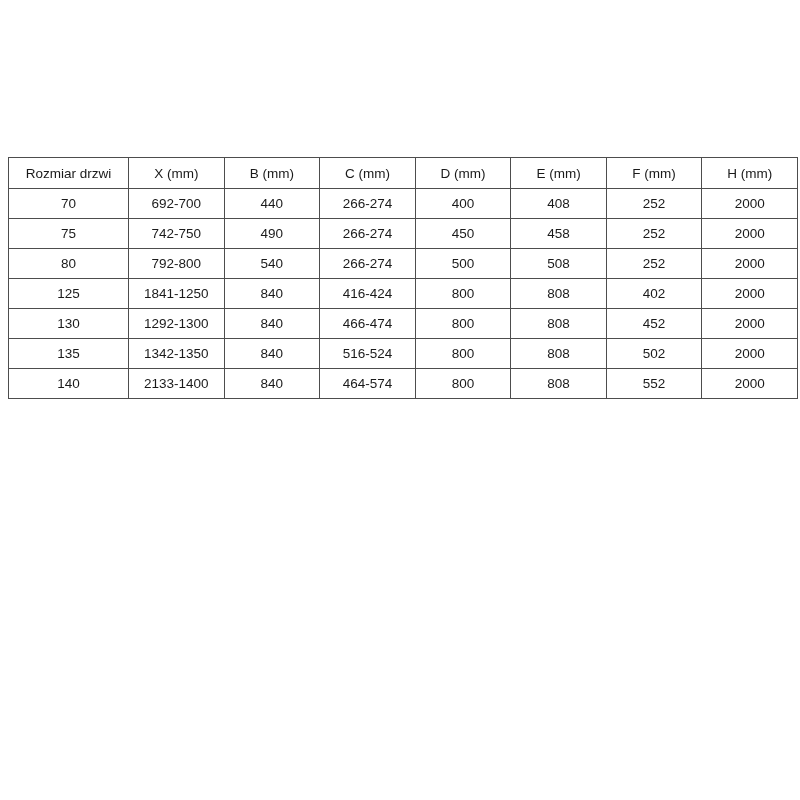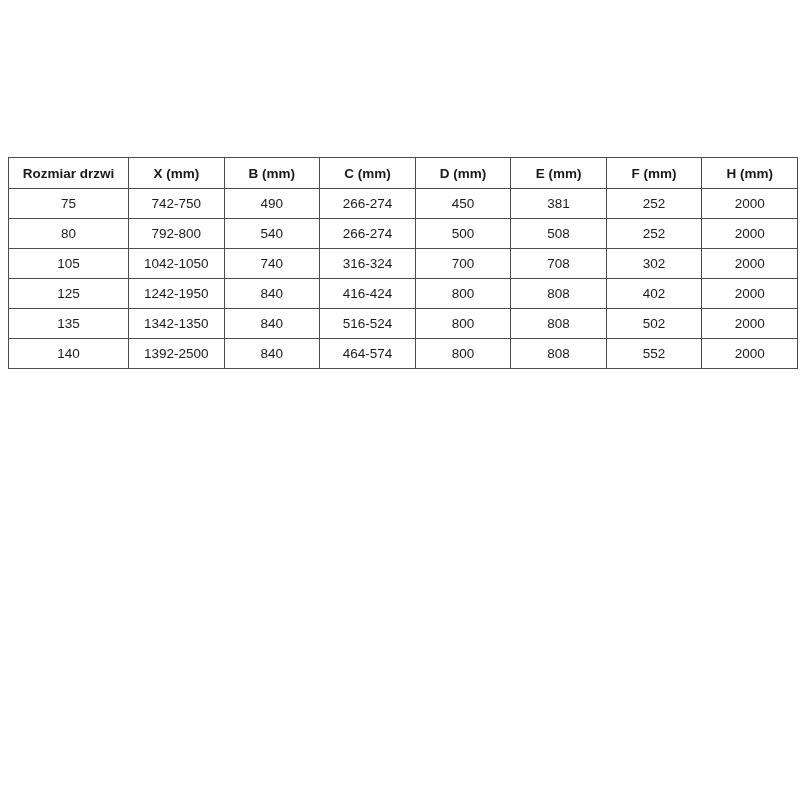--- a/index.html
+++ b/index.html
@@ -33,21 +33,21 @@
     vertical-align: middle;
     padding: 0;
     font-size: 13.5px;
     color: #1a1a1a;
     background: #ffffff;
     white-space: nowrap;
     overflow: hidden;
   }
   table.spec-table th {
     height: 30px;
-    font-weight: bold;
+    font-weight: normal;
   }
   table.spec-table td {
     height: 29px;
     font-weight: normal;
   }
 </style>
 </head>
 <body>
 
 <div class="page">
@@ -70,72 +70,82 @@
             <th>B (mm)</th>
             <th>C (mm)</th>
             <th>D (mm)</th>
             <th>E (mm)</th>
             <th>F (mm)</th>
             <th>H (mm)</th>
           </tr>
       </thead>
       <tbody>
           <tr>
+            <td>70</td>
+            <td>692-700</td>
+            <td>440</td>
+            <td>266-274</td>
+            <td>400</td>
+            <td>408</td>
+            <td>252</td>
+            <td>2000</td>
+          </tr>
+          <tr>
             <td>75</td>
             <td>742-750</td>
             <td>490</td>
             <td>266-274</td>
             <td>450</td>
-            <td>381</td>
+            <td>458</td>
             <td>252</td>
             <td>2000</td>
           </tr>
           <tr>
             <td>80</td>
             <td>792-800</td>
             <td>540</td>
             <td>266-274</td>
             <td>500</td>
             <td>508</td>
             <td>252</td>
             <td>2000</td>
           </tr>
           <tr>
-            <td>105</td>
-            <td>1042-1050</td>
-            <td>740</td>
-            <td>316-324</td>
-            <td>700</td>
-            <td>708</td>
-            <td>302</td>
-            <td>2000</td>
-          </tr>
-          <tr>
             <td>125</td>
-            <td>1242-1950</td>
+            <td>1841-1250</td>
             <td>840</td>
             <td>416-424</td>
             <td>800</td>
             <td>808</td>
             <td>402</td>
+            <td>2000</td>
+          </tr>
+          <tr>
+            <td>130</td>
+            <td>1292-1300</td>
+            <td>840</td>
+            <td>466-474</td>
+            <td>800</td>
+            <td>808</td>
+            <td>452</td>
             <td>2000</td>
           </tr>
           <tr>
             <td>135</td>
             <td>1342-1350</td>
             <td>840</td>
             <td>516-524</td>
             <td>800</td>
             <td>808</td>
             <td>502</td>
             <td>2000</td>
           </tr>
           <tr>
             <td>140</td>
-            <td>1392-2500</td>
+            <td>2133-1400</td>
             <td>840</td>
             <td>464-574</td>
             <td>800</td>
             <td>808</td>
             <td>552</td>
             <td>2000</td>
           </tr>
         </tbody>
     </table>
   </div>

